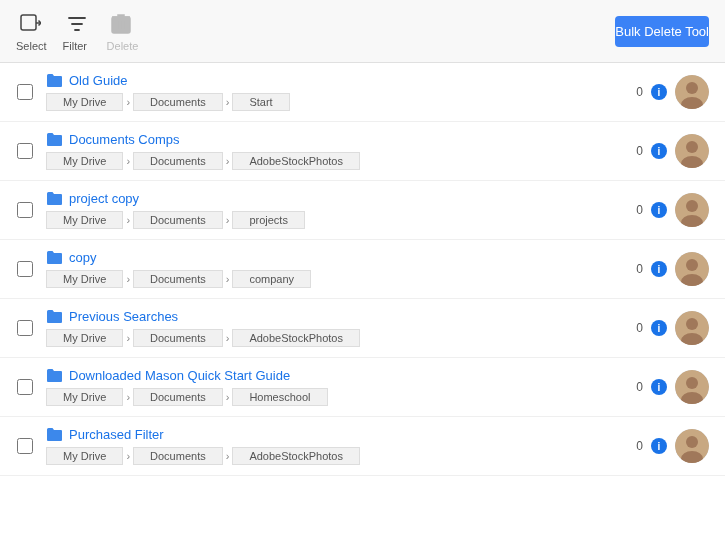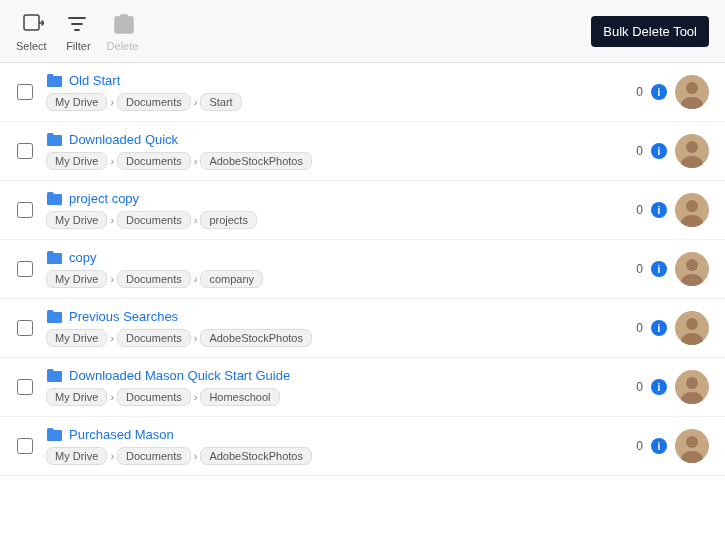--- a/index.html
+++ b/index.html
@@ -23,21 +23,21 @@
     }
     .toolbar-left {
       display: flex;
       align-items: center;
       gap: 16px;
       flex: 1;
     }
     .toolbar-item {
       display: flex;
       flex-direction: column;
-      align-items: flex-end;
+      align-items: flex-start;
       cursor: pointer;
       gap: 2px;
     }
     .toolbar-item .icon-wrap {
       display: flex;
       align-items: center;
       justify-content: center;
       width: 28px;
       height: 28px;
     }
@@ -45,24 +45,24 @@
       font-size: 11px;
       color: #555;
     }
     .toolbar-item.disabled .icon-wrap svg path,
     .toolbar-item.disabled .icon-wrap svg rect,
     .toolbar-item.disabled .label {
       color: #bbb;
       fill: #bbb;
     }
     .bulk-delete-btn {
-      background: #0f172a;
+      background: #3b82f6;
       color: white;
       border: none;
-      padding: 8px 12px;
+      padding: 8px 0;
       border-radius: 4px;
       font-size: 13px;
       font-weight: 500;
       cursor: pointer;
       white-space: nowrap;
     }
 
     
     .list {
       width: 100%;
@@ -115,22 +115,22 @@
     }
     .breadcrumb-row {
       display: flex;
       align-items: center;
       gap: 0;
       flex-wrap: wrap;
     }
     .breadcrumb-tag {
       background: #f1f1f1;
       border: 1px solid #ddd;
-      border-radius: 7px;
-      padding: 2px 8px;
+      border-radius: 0;
+      padding: 2px 16px;
       font-size: 11px;
       color: #555;
       white-space: nowrap;
     }
     .breadcrumb-sep {
       font-size: 11px;
       color: #888;
       padding: 0 3px;
     }
     .item-right {
@@ -216,21 +216,21 @@
     <div class="checkbox-wrap">
       <input type="checkbox" style="">
     </div>
     <div class="item-main">
       <div class="item-title">
         <span class="folder-icon">
             <svg width="17" height="15" viewBox="0 0 17 15" fill="none" xmlns="http://www.w3.org/2000/svg">
     <path d="M1 2.5 Q1 1 2.5 1 H6.5 L8 3 H15 Q16 3 16 4 V13 Q16 14 15 14 H2 Q1 14 1 13 Z" fill="#1a73e8" opacity="0.85"></path>
   </svg>
           </span>
-        <span class="item-name">Old Start</span>
+        <span class="item-name">Old Guide</span>
       </div>
       <div class="breadcrumb-row">
           <span class="breadcrumb-tag">My Drive</span>
           <span class="breadcrumb-sep">›</span>
           <span class="breadcrumb-tag">Documents</span>
           <span class="breadcrumb-sep">›</span>
           <span class="breadcrumb-tag">Start</span>
         </div>
     </div>
     <div class="item-right">
@@ -249,21 +249,21 @@
     <div class="checkbox-wrap">
       <input type="checkbox" style="">
     </div>
     <div class="item-main">
       <div class="item-title">
         <span class="folder-icon">
             <svg width="17" height="15" viewBox="0 0 17 15" fill="none" xmlns="http://www.w3.org/2000/svg">
     <path d="M1 2.5 Q1 1 2.5 1 H6.5 L8 3 H15 Q16 3 16 4 V13 Q16 14 15 14 H2 Q1 14 1 13 Z" fill="#1a73e8" opacity="0.85"></path>
   </svg>
           </span>
-        <span class="item-name">Downloaded Quick</span>
+        <span class="item-name">Documents Comps</span>
       </div>
       <div class="breadcrumb-row">
           <span class="breadcrumb-tag">My Drive</span>
           <span class="breadcrumb-sep">›</span>
           <span class="breadcrumb-tag">Documents</span>
           <span class="breadcrumb-sep">›</span>
           <span class="breadcrumb-tag">AdobeStockPhotos</span>
         </div>
     </div>
     <div class="item-right">
@@ -414,21 +414,21 @@
     <div class="checkbox-wrap">
       <input type="checkbox" style="">
     </div>
     <div class="item-main">
       <div class="item-title">
         <span class="folder-icon">
             <svg width="17" height="15" viewBox="0 0 17 15" fill="none" xmlns="http://www.w3.org/2000/svg">
     <path d="M1 2.5 Q1 1 2.5 1 H6.5 L8 3 H15 Q16 3 16 4 V13 Q16 14 15 14 H2 Q1 14 1 13 Z" fill="#1a73e8" opacity="0.85"></path>
   </svg>
           </span>
-        <span class="item-name">Purchased Mason</span>
+        <span class="item-name">Purchased Filter</span>
       </div>
       <div class="breadcrumb-row">
           <span class="breadcrumb-tag">My Drive</span>
           <span class="breadcrumb-sep">›</span>
           <span class="breadcrumb-tag">Documents</span>
           <span class="breadcrumb-sep">›</span>
           <span class="breadcrumb-tag">AdobeStockPhotos</span>
         </div>
     </div>
     <div class="item-right">

